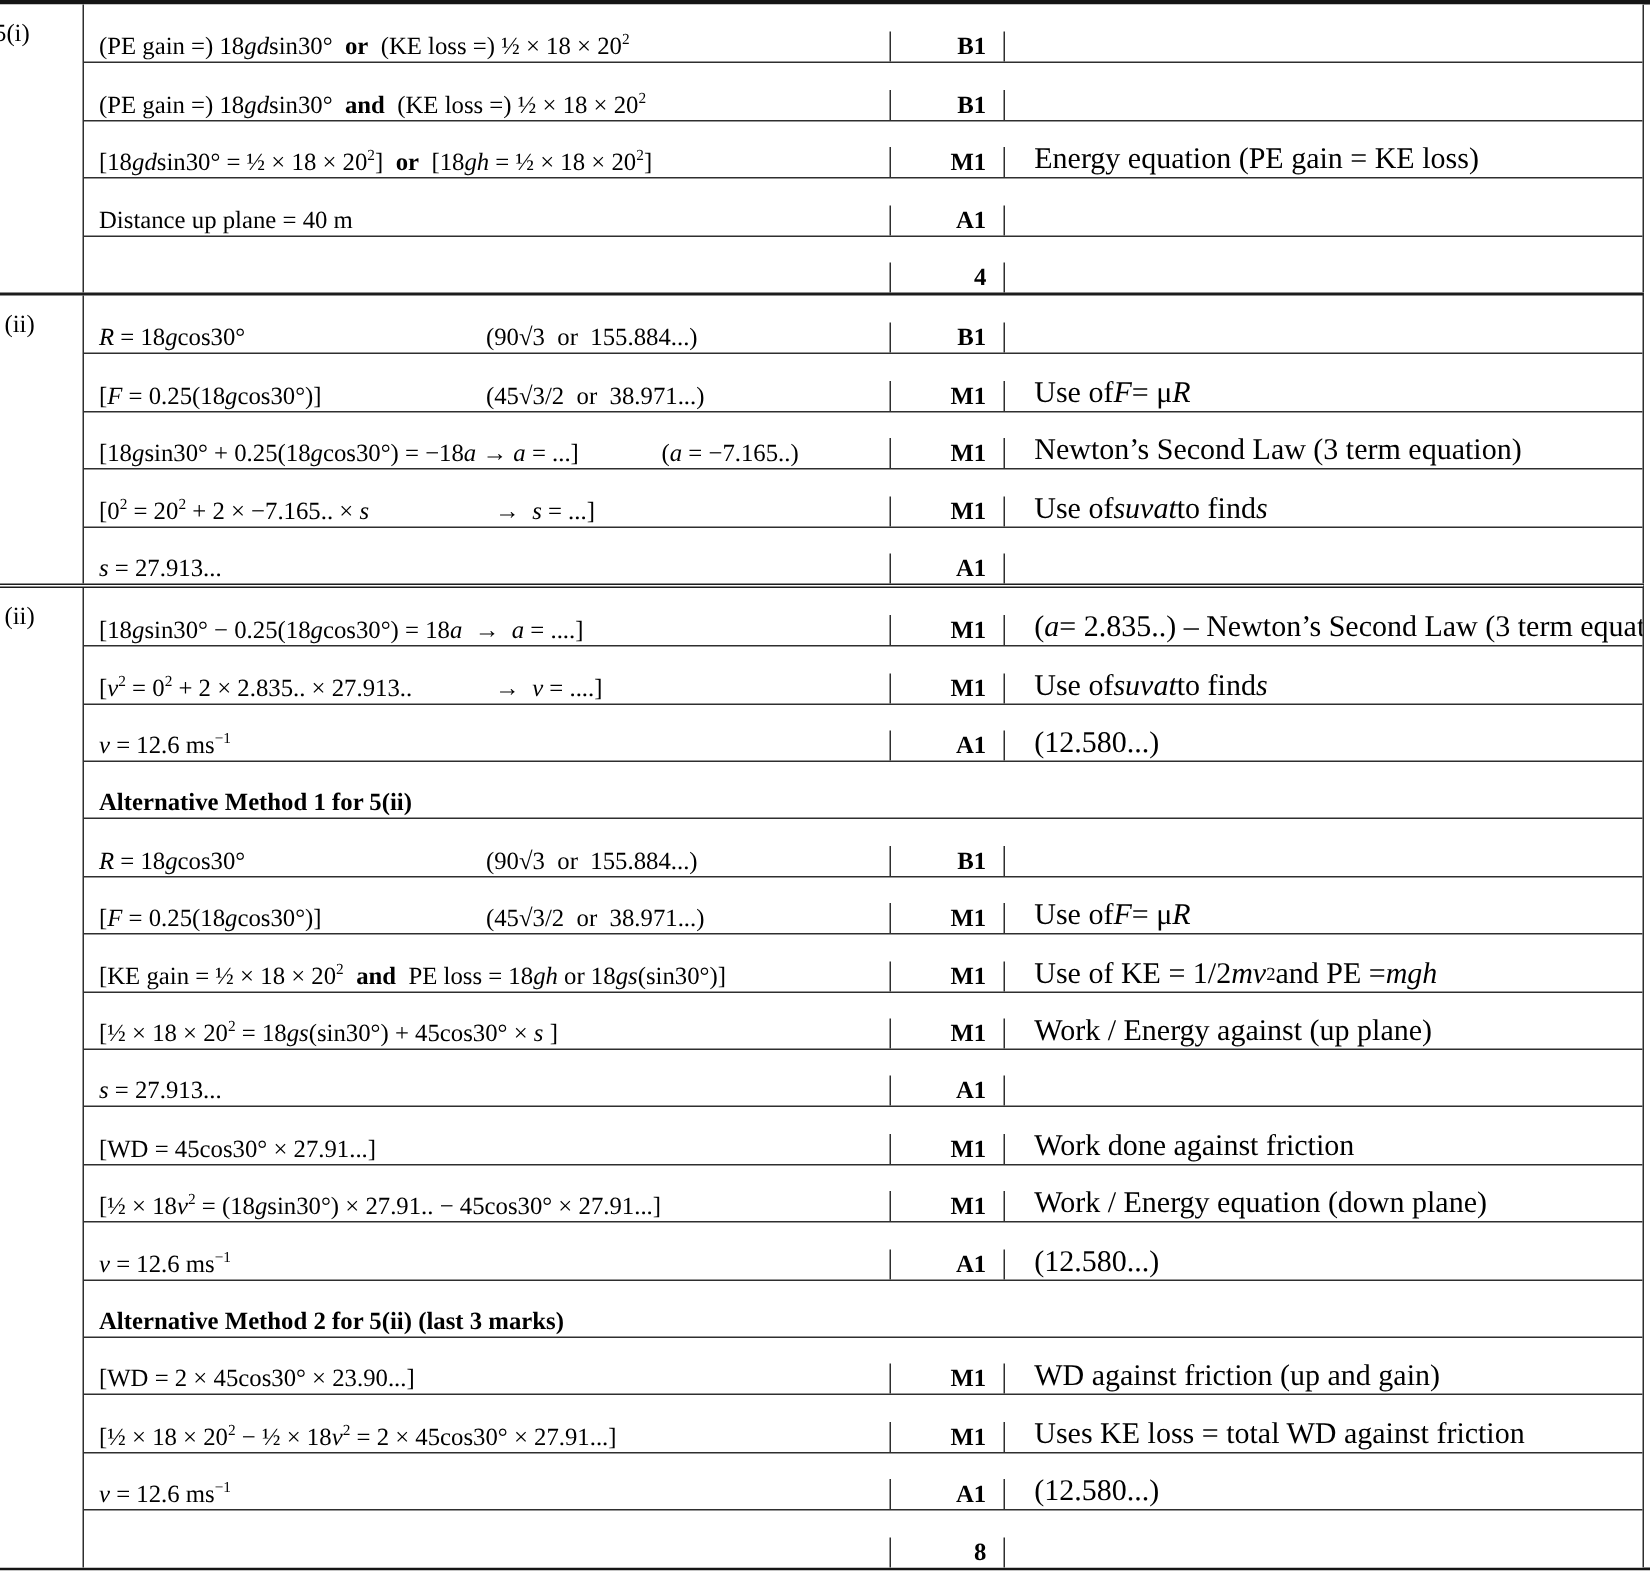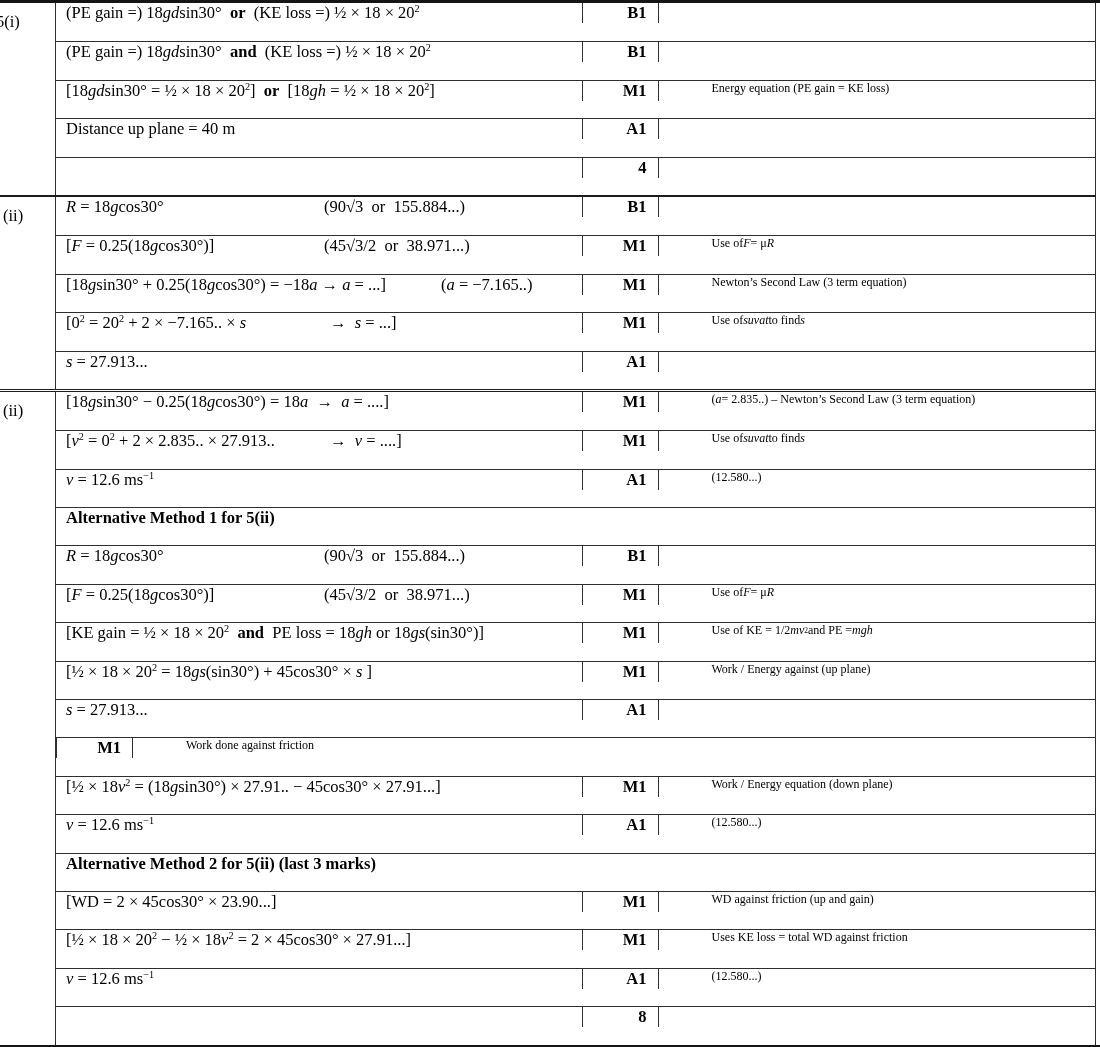--- a/index.html
+++ b/index.html
@@ -6,32 +6,32 @@
   .page{width:1100px;height:1047px;overflow:hidden;background:#ffffff;color:#000;
         font-family:"Liberation Serif","DejaVu Serif",serif;position:relative;}
   .tbl{width:1100px;box-sizing:border-box;border-top:3px solid #151515;border-bottom:3px solid #151515;}
   .sec{display:flex;width:1095.5px;box-sizing:border-box;border-right:1.2px solid #2e2e2e;background:#fff;}
   .sec.s2{border-top:2px solid #1c1c1c;}
   .sec.s3{border-top:3px double #1c1c1c;}
   .lab{width:56px;box-sizing:border-box;border-right:1.4px solid #2e2e2e;padding:9px 12px 0 3px;
        font-size:16.5px;overflow:hidden;white-space:nowrap;flex-shrink:0;}
   .sec.s1 .lab{text-indent:-7px;}
   .rows{flex:1;min-width:0;}
-  .row{display:flex;height:38.4px;box-sizing:border-box;align-items:flex-start;}
+  .row{display:flex;height:38.4px;box-sizing:border-box;align-items:flex-end;gap:11px;}
   .row + .row{border-top:1.1px solid #2e2e2e;}
   .cf{width:525.5px;box-sizing:border-box;position:relative;padding-left:10px;font-size:16.5px;
       flex-shrink:0;display:flex;align-items:center;}
   .seg{white-space:nowrap;}
   .p-mid{position:absolute;left:268px;}
   .p-arr{position:absolute;left:274px;}
   .p-far{position:absolute;left:385px;}
   .cm{width:77px;box-sizing:border-box;display:flex;align-items:center;justify-content:flex-end;
       padding-right:11px;font-weight:bold;font-size:16.5px;flex-shrink:0;
       border-left:1.2px solid #2e2e2e;border-right:1.2px solid #2e2e2e;}
-  .cc{flex:1;min-width:0;display:flex;align-items:center;padding-left:9px;font-size:12px;white-space:nowrap;overflow:hidden;margin-left:44px;}
+  .cc{flex:1;min-width:0;display:flex;align-items:center;padding-left:9px;font-size:20px;white-space:nowrap;overflow:hidden;}
   .row.hdr .ch{display:flex;align-items:center;font-weight:bold;padding-left:10px;font-size:16.5px;width:100%;}
   sup{font-size:62%;vertical-align:super;line-height:0;}
   i{font-style:italic;}
 </style>
 </head>
 <body>
 
 <div class="page">
   <div class="tbl">
 
@@ -178,20 +178,23 @@
           <div class="cc">Work / Energy against (up plane)</div>
         </div>
         <div class="row">
           <div class="cf">
               <span class="seg"><i>s</i> = 27.913...</span>
             </div>
           <div class="cm">A1</div>
           <div class="cc"></div>
         </div>
         <div class="row">
+          <div class="cf">
+              <span class="seg">[WD = 45cos30° × 27.91...]</span>
+            </div>
           <div class="cm">M1</div>
           <div class="cc">Work done against friction</div>
         </div>
         <div class="row">
           <div class="cf">
               <span class="seg">[½ × 18<i>v</i><sup>2</sup> = (18<i>g</i>sin30°) × 27.91.. − 45cos30° × 27.91...]</span>
             </div>
           <div class="cm">M1</div>
           <div class="cc">Work / Energy equation (down plane)</div>
         </div>

